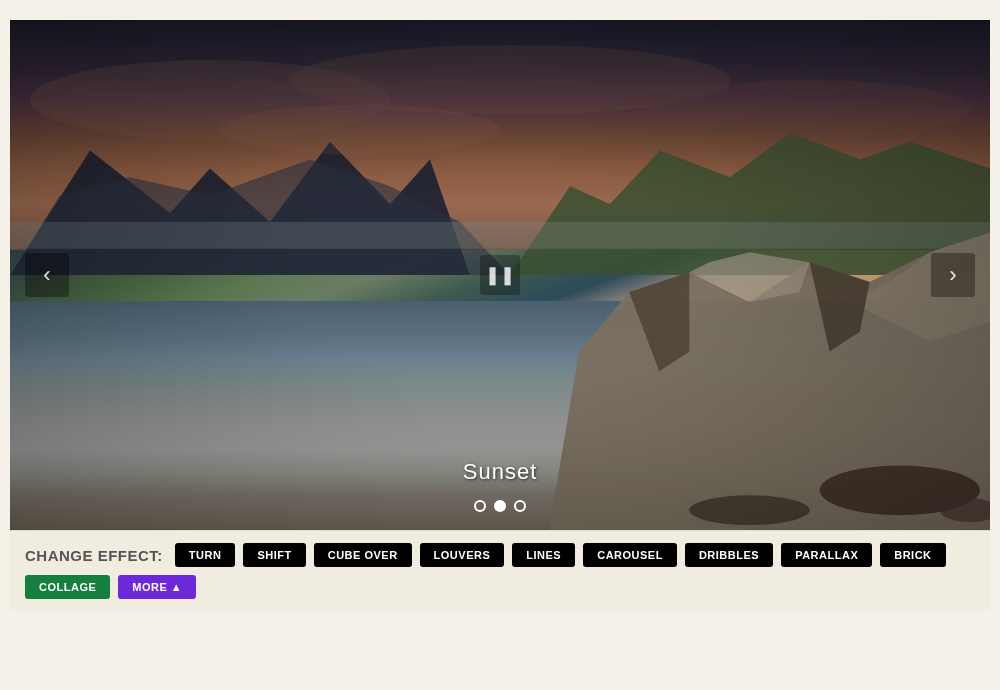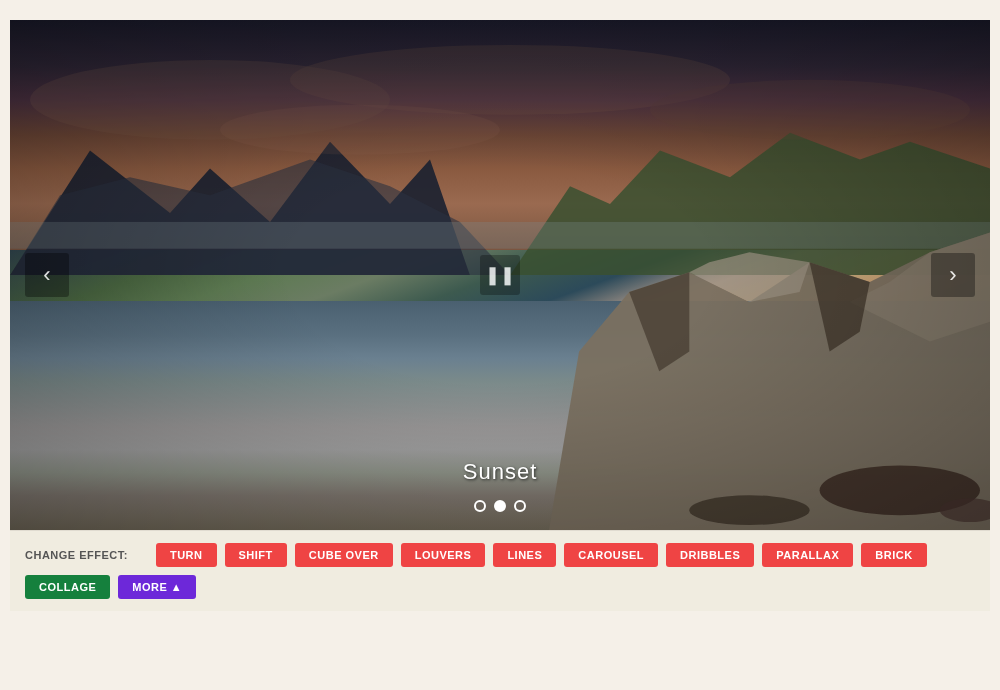--- a/index.html
+++ b/index.html
@@ -227,30 +227,30 @@
       background: #f0ece0;
       border-top: 1px solid #e0dbd0;
       padding: 12px 15px;
       display: flex;
       align-items: center;
       gap: 8px;
       flex-wrap: wrap;
     }
 
     .effects-label {
-      font-size: 11px;
+      font-size: 15px;
       font-weight: bold;
       color: #555;
       letter-spacing: 0.5px;
       white-space: nowrap;
-      margin-right: 20px;
+      margin-right: 4px;
     }
 
     .effect-btn {
-      background: #ef4444;
+      background: #000000;
       color: white;
       border: none;
       padding: 6px 14px;
       font-size: 11px;
       font-weight: bold;
       letter-spacing: 0.5px;
       cursor: pointer;
       border-radius: 3px;
       text-transform: uppercase;
       white-space: nowrap;

